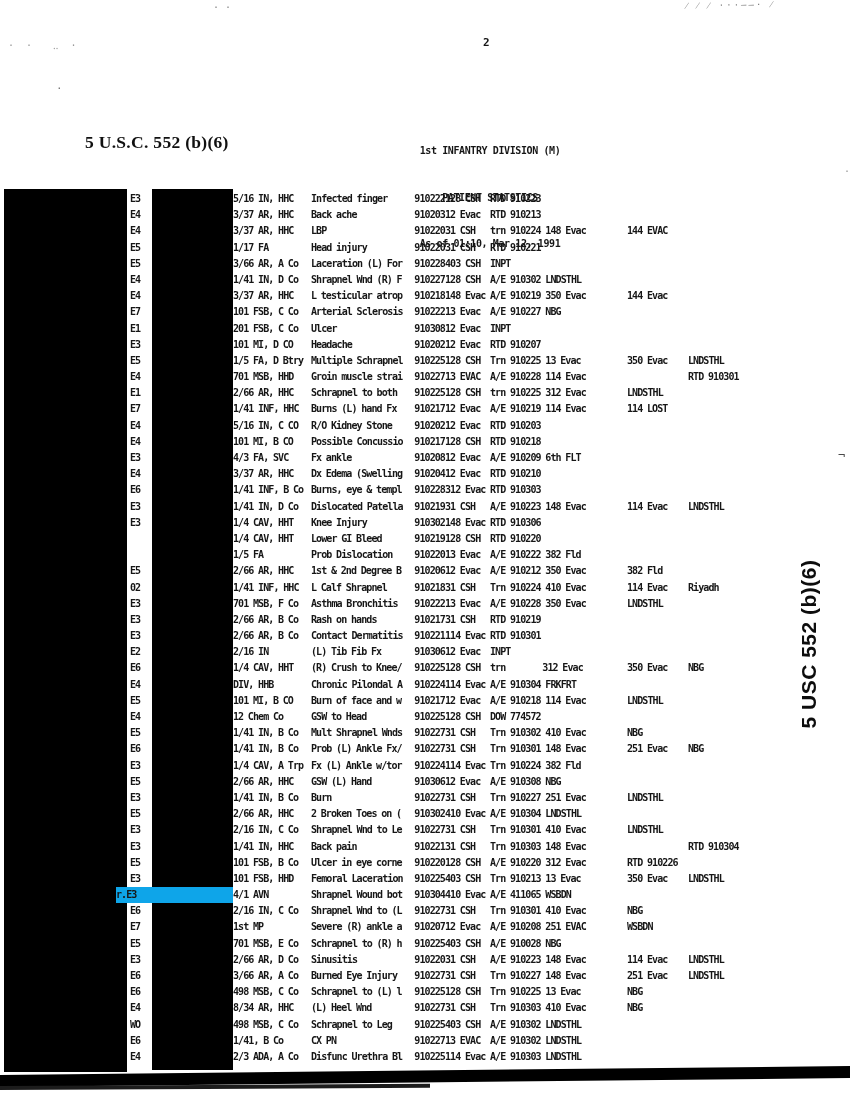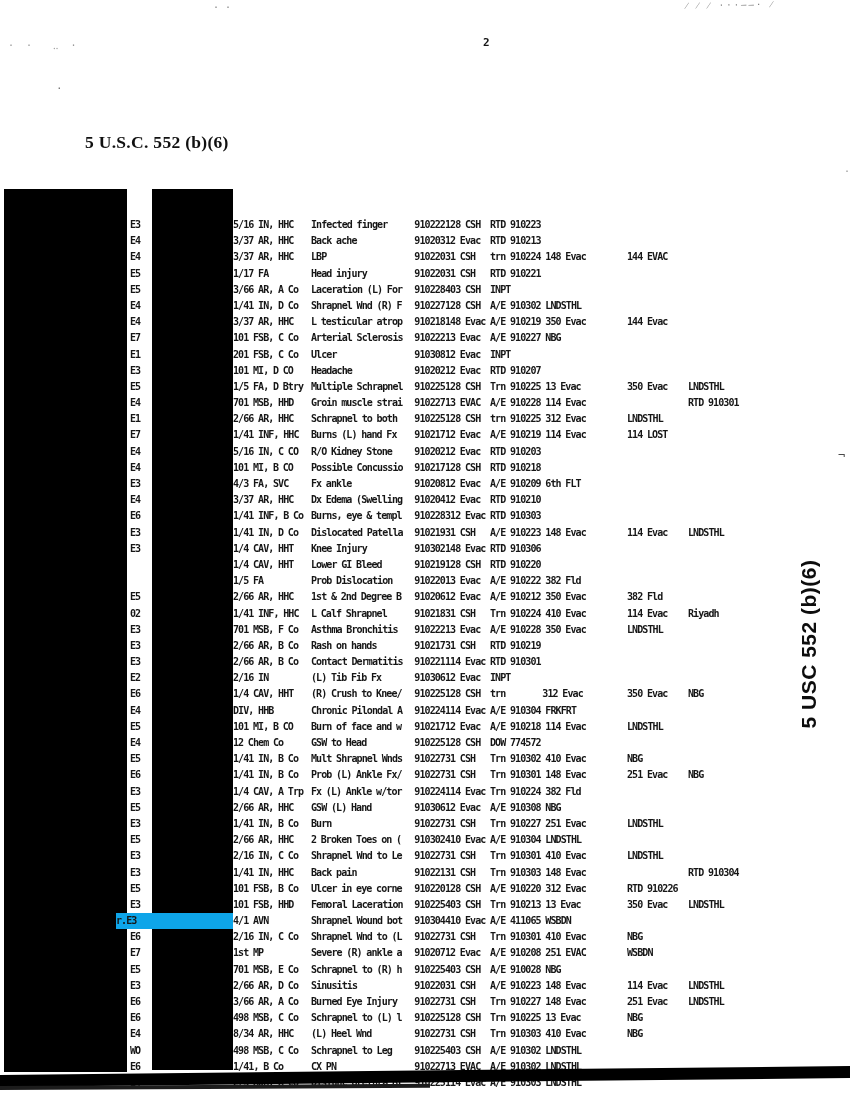--- a/index.html
+++ b/index.html
@@ -23,21 +23,21 @@
   .foia-left{position:absolute;left:43px;top:132px;font-family:"Liberation Serif",serif;
              font-weight:bold;font-size:17.5px;letter-spacing:0.3px;color:#101010;margin-left:42px;}
 
   .foia-right{position:absolute;left:684px;top:632px;width:250px;height:24px;text-align:center;
               transform:rotate(-90deg);transform-origin:center;
               font-family:"Liberation Sans",sans-serif;font-weight:bold;font-size:21px;
               letter-spacing:0.5px;color:#0d0d0d;}
 
   
   .rows{position:absolute;left:130px;top:191px;font-size:10px;font-weight:bold;
-        letter-spacing:-0.9px;word-spacing:-0.5px;margin-top:26px;}
+        letter-spacing:-0.9px;word-spacing:-0.5px;}
   .row{display:flex;height:16.2px;line-height:16.2px;white-space:pre;}
   .row span{display:block;overflow:visible;flex:none;}
   .c-grade{width:103px;}
   .c-grade.overhang{margin-left:-14px;width:117px;background:#0ea5e9;position:relative;z-index:2;}
   .c-unit{width:78px;}
   .c-diag{width:93px;}
   .c-date{width:41px;text-align:right;}
   .c-fac{width:45px;}
   .c-disp{width:137px;}
   .c-ex1{width:61px;}
@@ -61,20 +61,25 @@
 
   <span class="artifact art-top-right">⁄ ⁄ ⁄ ···––· ⁄</span>
   <span class="artifact art-top-center">· ·</span>
   <span class="artifact art-top-left">· ·  ‥ ·</span>
   <span class="artifact art-left-dot">·</span>
   <span class="artifact art-right-hook">¬</span>
   <span class="artifact art-right-tick">·</span>
 
   <div class="page-number">2</div>
 
+  <div class="report-header">
+    <div>1st INFANTRY DIVISION (M)</div>
+    <div>PATIENT STATSTICS</div>
+    <div>As of 01:10, Mar 12, 1991</div>
+  </div>
 
   <div class="foia-left">5 U.S.C. 552 (b)(6)</div>
   <div class="foia-right">5 USC 552 (b)(6)</div>
 
   <div class="rows" id="rows">
       <div class="row"><span class="c-grade">E3</span><span class="c-unit">5/16 IN, HHC</span><span class="c-diag">Infected finger</span><span class="c-date">910222</span><span class="c-fac">128 CSH</span><span class="c-disp">RTD 910223</span><span class="c-ex1"></span><span class="c-ex2"></span></div>
       <div class="row"><span class="c-grade">E4</span><span class="c-unit">3/37 AR, HHC</span><span class="c-diag">Back ache</span><span class="c-date">910203</span><span class="c-fac">12 Evac</span><span class="c-disp">RTD 910213</span><span class="c-ex1"></span><span class="c-ex2"></span></div>
       <div class="row"><span class="c-grade">E4</span><span class="c-unit">3/37 AR, HHC</span><span class="c-diag">LBP</span><span class="c-date">910220</span><span class="c-fac">31 CSH</span><span class="c-disp">trn 910224 148 Evac</span><span class="c-ex1">144 EVAC</span><span class="c-ex2"></span></div>
       <div class="row"><span class="c-grade">E5</span><span class="c-unit">1/17 FA</span><span class="c-diag">Head injury</span><span class="c-date">910220</span><span class="c-fac">31 CSH</span><span class="c-disp">RTD 910221</span><span class="c-ex1"></span><span class="c-ex2"></span></div>
       <div class="row"><span class="c-grade">E5</span><span class="c-unit">3/66 AR, A Co</span><span class="c-diag">Laceration (L) For</span><span class="c-date">910228</span><span class="c-fac">403 CSH</span><span class="c-disp">INPT</span><span class="c-ex1"></span><span class="c-ex2"></span></div>

